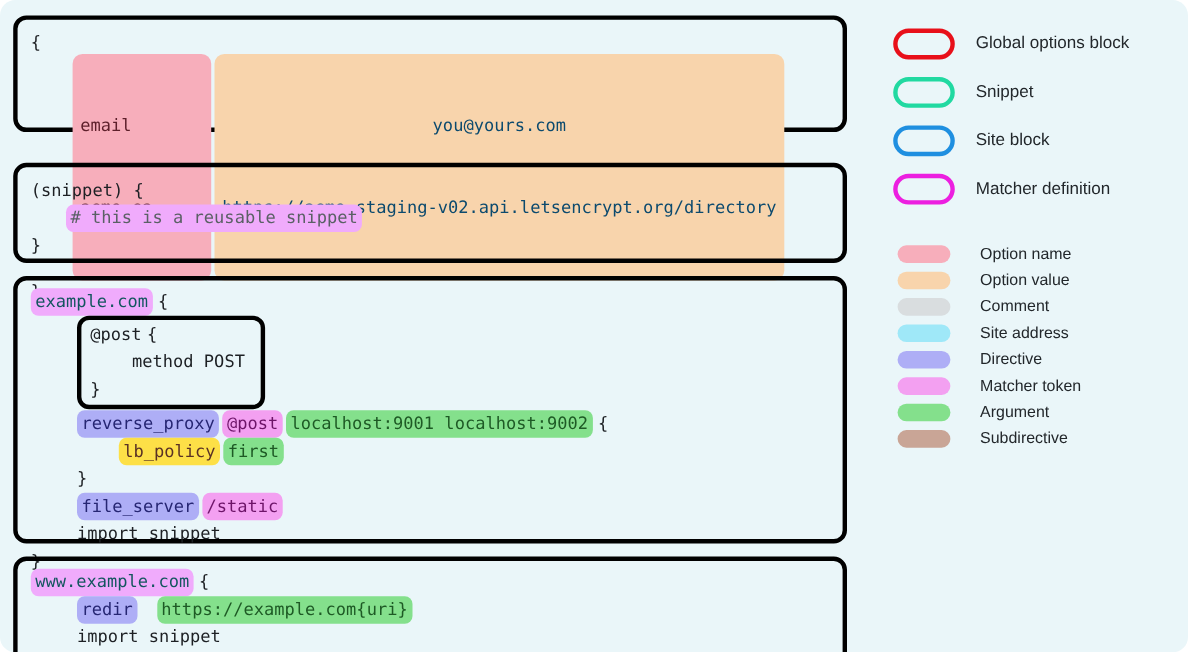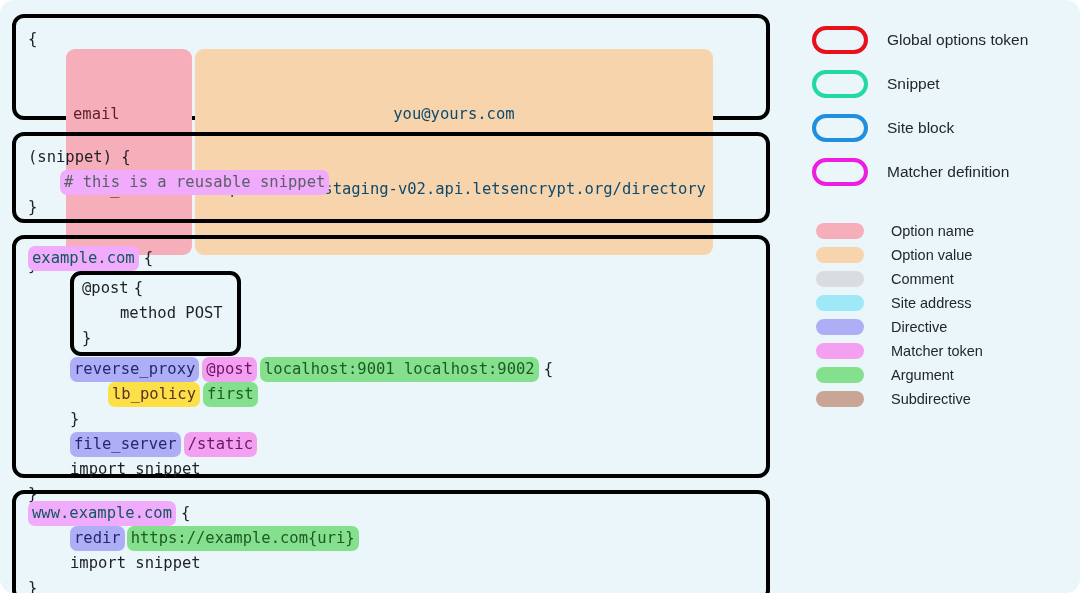--- a/index.html
+++ b/index.html
@@ -148,21 +148,21 @@
           </div>
           <div class="kv-vals">
             <div>you@yours.com</div>
             <div>https://acme-staging-v02.api.letsencrypt.org/directory</div>
           </div>
         </div>
         <div class="ln" style="margin-top:-2px;"><span class="plain">}</span></div>
       </div>
     </div>
 
-    <div class="block outlined b-snippet" style="margin-top:12px; height:91px;">
+    <div class="block outlined b-snippet" style="margin-top:28px; height:91px;">
       <div class="code-lines">
         <div class="ln"><span class="plain">(snippet) {</span></div>
         <div class="ln" style="padding-left:32px;"><span class="tok t-comment"># this is a reusable snippet</span></div>
         <div class="ln"><span class="plain">}</span></div>
       </div>
     </div>
 
     <div class="block outlined b-site" style="margin-top:12px; height:243px;">
       <div class="code-lines" style="padding-top:7px;">
 
@@ -186,34 +186,34 @@
 
         <div class="ln" style="padding-left:42px;"><span class="plain">import snippet</span></div>
 
         <div class="ln"><span class="plain">}</span></div>
       </div>
     </div>
 
     <div class="block outlined b-site" style="margin-top:12px; height:112px;">
       <div class="code-lines" style="padding-top:7px;">
         <div class="ln"><span class="tok t-siteaddr">www.example.com</span><span class="plain" style="margin-left:5px;">{</span></div>
-        <div class="ln" style="padding-left:42px;"><span class="tok t-directive">redir</span><span class="tok t-arg" style="margin-left:2px;">https://example.com{uri}</span></div>
+        <div class="ln" style="padding-left:42px;"><span class="tok t-directive">redir</span><span class="tok t-arg" style="margin-left:18px;">https://example.com{uri}</span></div>
         <div class="ln" style="padding-left:42px;"><span class="plain">import snippet</span></div>
         <div class="ln"><span class="plain">}</span></div>
       </div>
     </div>
 
   </div>
 
   <div id="legend">
 
     <div>
       <div class="lg-outline-row">
         <div class="lg-pill-outline o-red"></div>
-        <div class="lg-label">Global options token</div>
+        <div class="lg-label">Global options block</div>
       </div>
       <div class="lg-outline-row">
         <div class="lg-pill-outline o-green"></div>
         <div class="lg-label">Snippet</div>
       </div>
       <div class="lg-outline-row">
         <div class="lg-pill-outline o-blue"></div>
         <div class="lg-label">Site block</div>
       </div>
       <div class="lg-outline-row">

